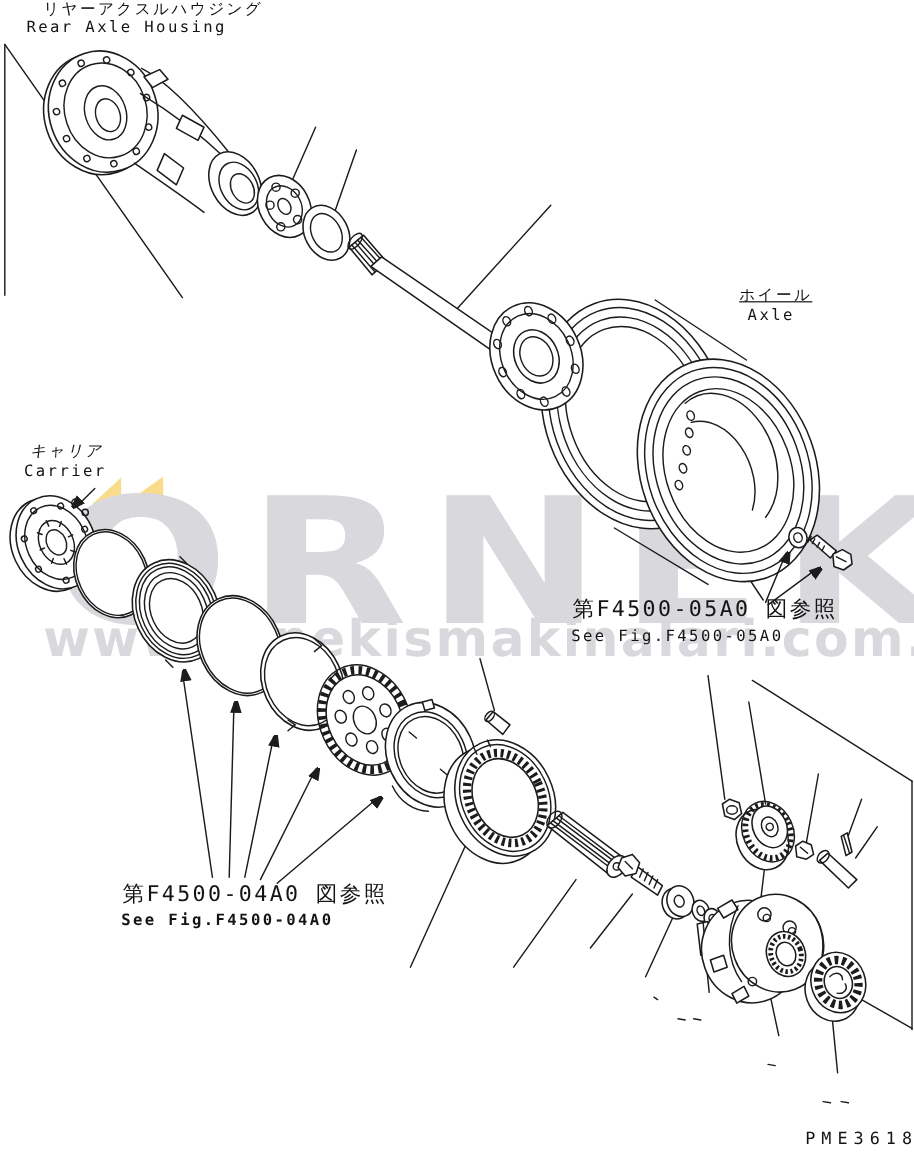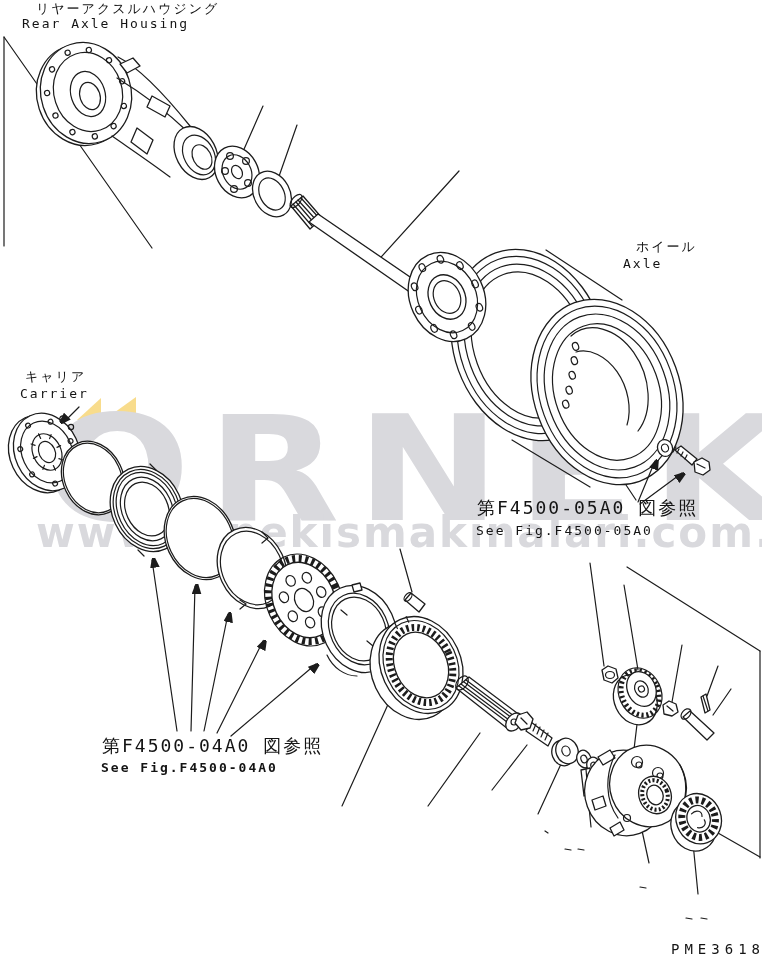--- a/index.html
+++ b/index.html
@@ -371,24 +371,24 @@
     <path class="ln" d="M638,502 L655,461" marker-end="url(#ah)"></path>
     <path class="ln" d="M640,504 L682,473" marker-end="url(#ah)"></path>
     <path class="ln" d="M79,407 L63,423" marker-end="url(#ah)"></path>
   </g>
 </svg>
 
 <div class="layer">
   <div class="lbl" style="left:36px;top:1px;">リヤーアクスルハウジング</div>
   <div class="lbl" style="left:22px;top:16px;">Rear Axle Housing</div>
 
-  <div class="lbl" style="left:25px;top:369px;">キャリア</div>
+  <div class="lbl" style="left:25px;top:369px;font-style:italic;">キャリア</div>
   <div class="lbl" style="left:20px;top:386px;">Carrier</div>
 
-  <div class="lbl" style="left:636px;top:239px;">ホイール</div>
+  <div class="lbl" style="left:616px;top:239px;text-decoration:underline;">ホイール</div>
   <div class="lbl" style="left:623px;top:256px;">Axle</div>
 
   <div class="lbl lbl-ref" style="left:477px;top:500px;">第F4500-05A0 図参照</div>
   <div class="lbl" style="left:476px;top:523px;">See Fig.F4500-05A0</div>
 
   <div class="lbl lbl-ref" style="left:102px;top:738px;">第F4500-04A0 図参照</div>
   <div class="lbl" style="left:101px;top:760px;font-weight:bold;">See Fig.F4500-04A0</div>
 
   <div class="lbl lbl-pme" style="left:671px;top:942px;">PME3618</div>
 </div>

